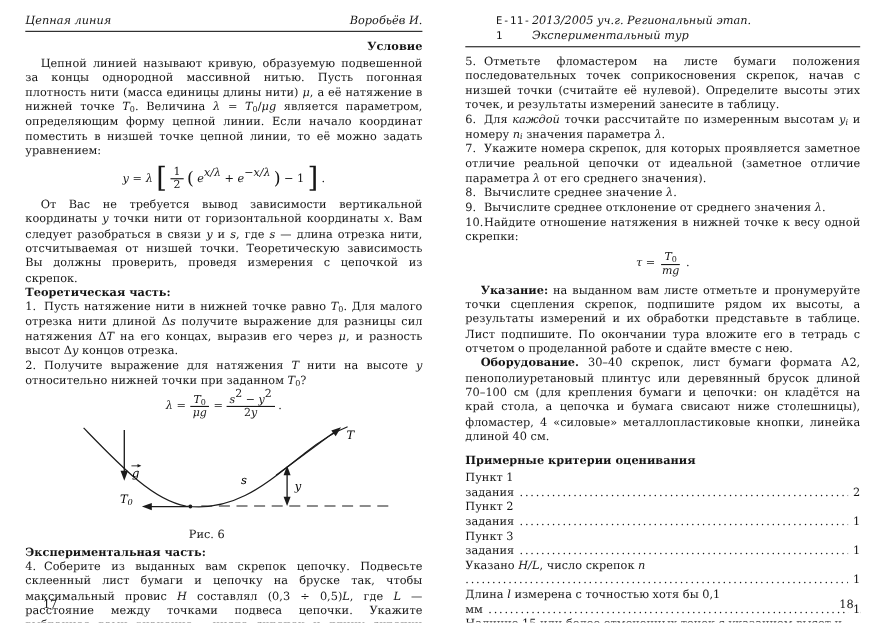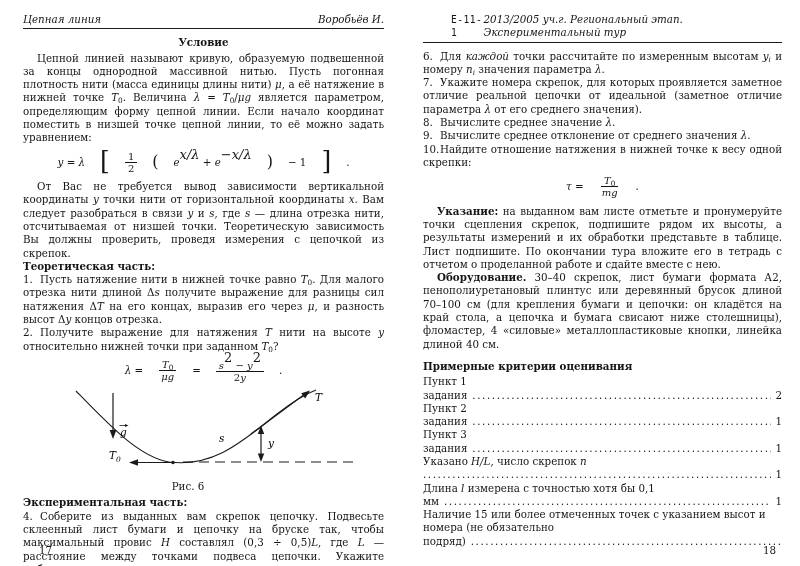--- a/index.html
+++ b/index.html
@@ -10,28 +10,28 @@
   }
   .page{width:400px;box-sizing:border-box;position:relative;padding-top:13px;}
   .page-left{padding-left:23px;padding-right:16px;}
   .page-right{padding-left:23px;padding-right:18px;}
   .running-header{
     display:flex;justify-content:space-between;align-items:flex-end;
     border-bottom:1px solid #1b1b1b;padding-bottom:2px;margin-bottom:7px;
   }
   .ital{font-style:italic;}
   .mono{font-family:"DejaVu Sans Mono","Liberation Mono",monospace;font-size:9.6px;letter-spacing:0.5px;margin-left:28px;}
-  .center-title{text-align:center;font-weight:bold;margin:1px 0 2px;}
+  .center-title{text-align:right;font-weight:bold;margin:1px 0 2px;}
   p.body{margin:0;text-align:justify;}
   p.indent{text-indent:14px;}
   .num{display:inline-block;min-width:17px;}
   .section-heading{font-weight:bold;margin:0;}
-  sup{font-size:13px;line-height:0;vertical-align:0.5em;}
+  sup{font-size:10px;line-height:0;vertical-align:0.5em;}
   sub{font-size:7.3px;line-height:0;vertical-align:-0.25em;}
-  .formula{display:flex;justify-content:center;align-items:center;gap:15px;margin:6px 0;}
+  .formula{display:flex;justify-content:center;align-items:center;gap:3px;margin:6px 0;}
   .formula-tight{margin:5px 0 4px;}
   .frac{display:inline-flex;flex-direction:column;align-items:center;line-height:1.12;font-size:10px;}
   .frac .fnum{padding:0 3px;border-bottom:0.9px solid #151515;}
   .frac .fden{padding:0 3px;}
   .bigb{font-size:25px;line-height:0;font-weight:400;display:inline-block;transform:scaleY(1.02);}
   .bigp{font-size:16px;line-height:0;display:inline-block;}
   .fig-wrap{margin:2px 0 0;}
   .fig-caption{width:330px;text-align:center;margin:0 0 3px;}
   .crit{position:relative;overflow:hidden;text-align:left;}
   .crit-text::after{
@@ -136,20 +136,21 @@
   <div class="page-num pn-left">17</div>
 </div>
 
 <div class="page page-right">
 
   <div class="running-header">
     <span class="mono">Е-11-1</span>
     <span class="ital">2013/2005 уч.г. Региональный этап. Экспериментальный тур</span>
   </div>
 
+  <p class="body"><span class="num">5.</span><span>Отметьте фломастером на листе бумаги положения последовательных точек соприкосновения скрепок, начав с низшей точки (считайте её нулевой). Определите высоты этих точек, и результаты измерений занесите в таблицу.</span></p>
   <p class="body"><span class="num">6.</span><span>Для <i>каждой</i> точки рассчитайте по измеренным высотам <i>y</i><sub><i>i</i></sub> и номеру <i>n</i><sub><i>i</i></sub> значения параметра <i>λ</i>.</span></p>
   <p class="body"><span class="num">7.</span><span>Укажите номера скрепок, для которых проявляется заметное отличие реальной цепочки от идеальной (заметное отличие параметра <i>λ</i> от его среднего значения).</span></p>
   <p class="body"><span class="num">8.</span><span>Вычислите среднее значение <i>λ</i>.</span></p>
   <p class="body"><span class="num">9.</span><span>Вычислите среднее отклонение от среднего значения <i>λ</i>.</span></p>
   <p class="body"><span class="num">10.</span><span>Найдите отношение натяжения в нижней точке к весу одной скрепки:</span></p>
 
   <div class="formula">
     <span><i>τ</i> =</span>
     <span class="frac">
       <span class="fnum"><i>T</i><sub>0</sub></span>

